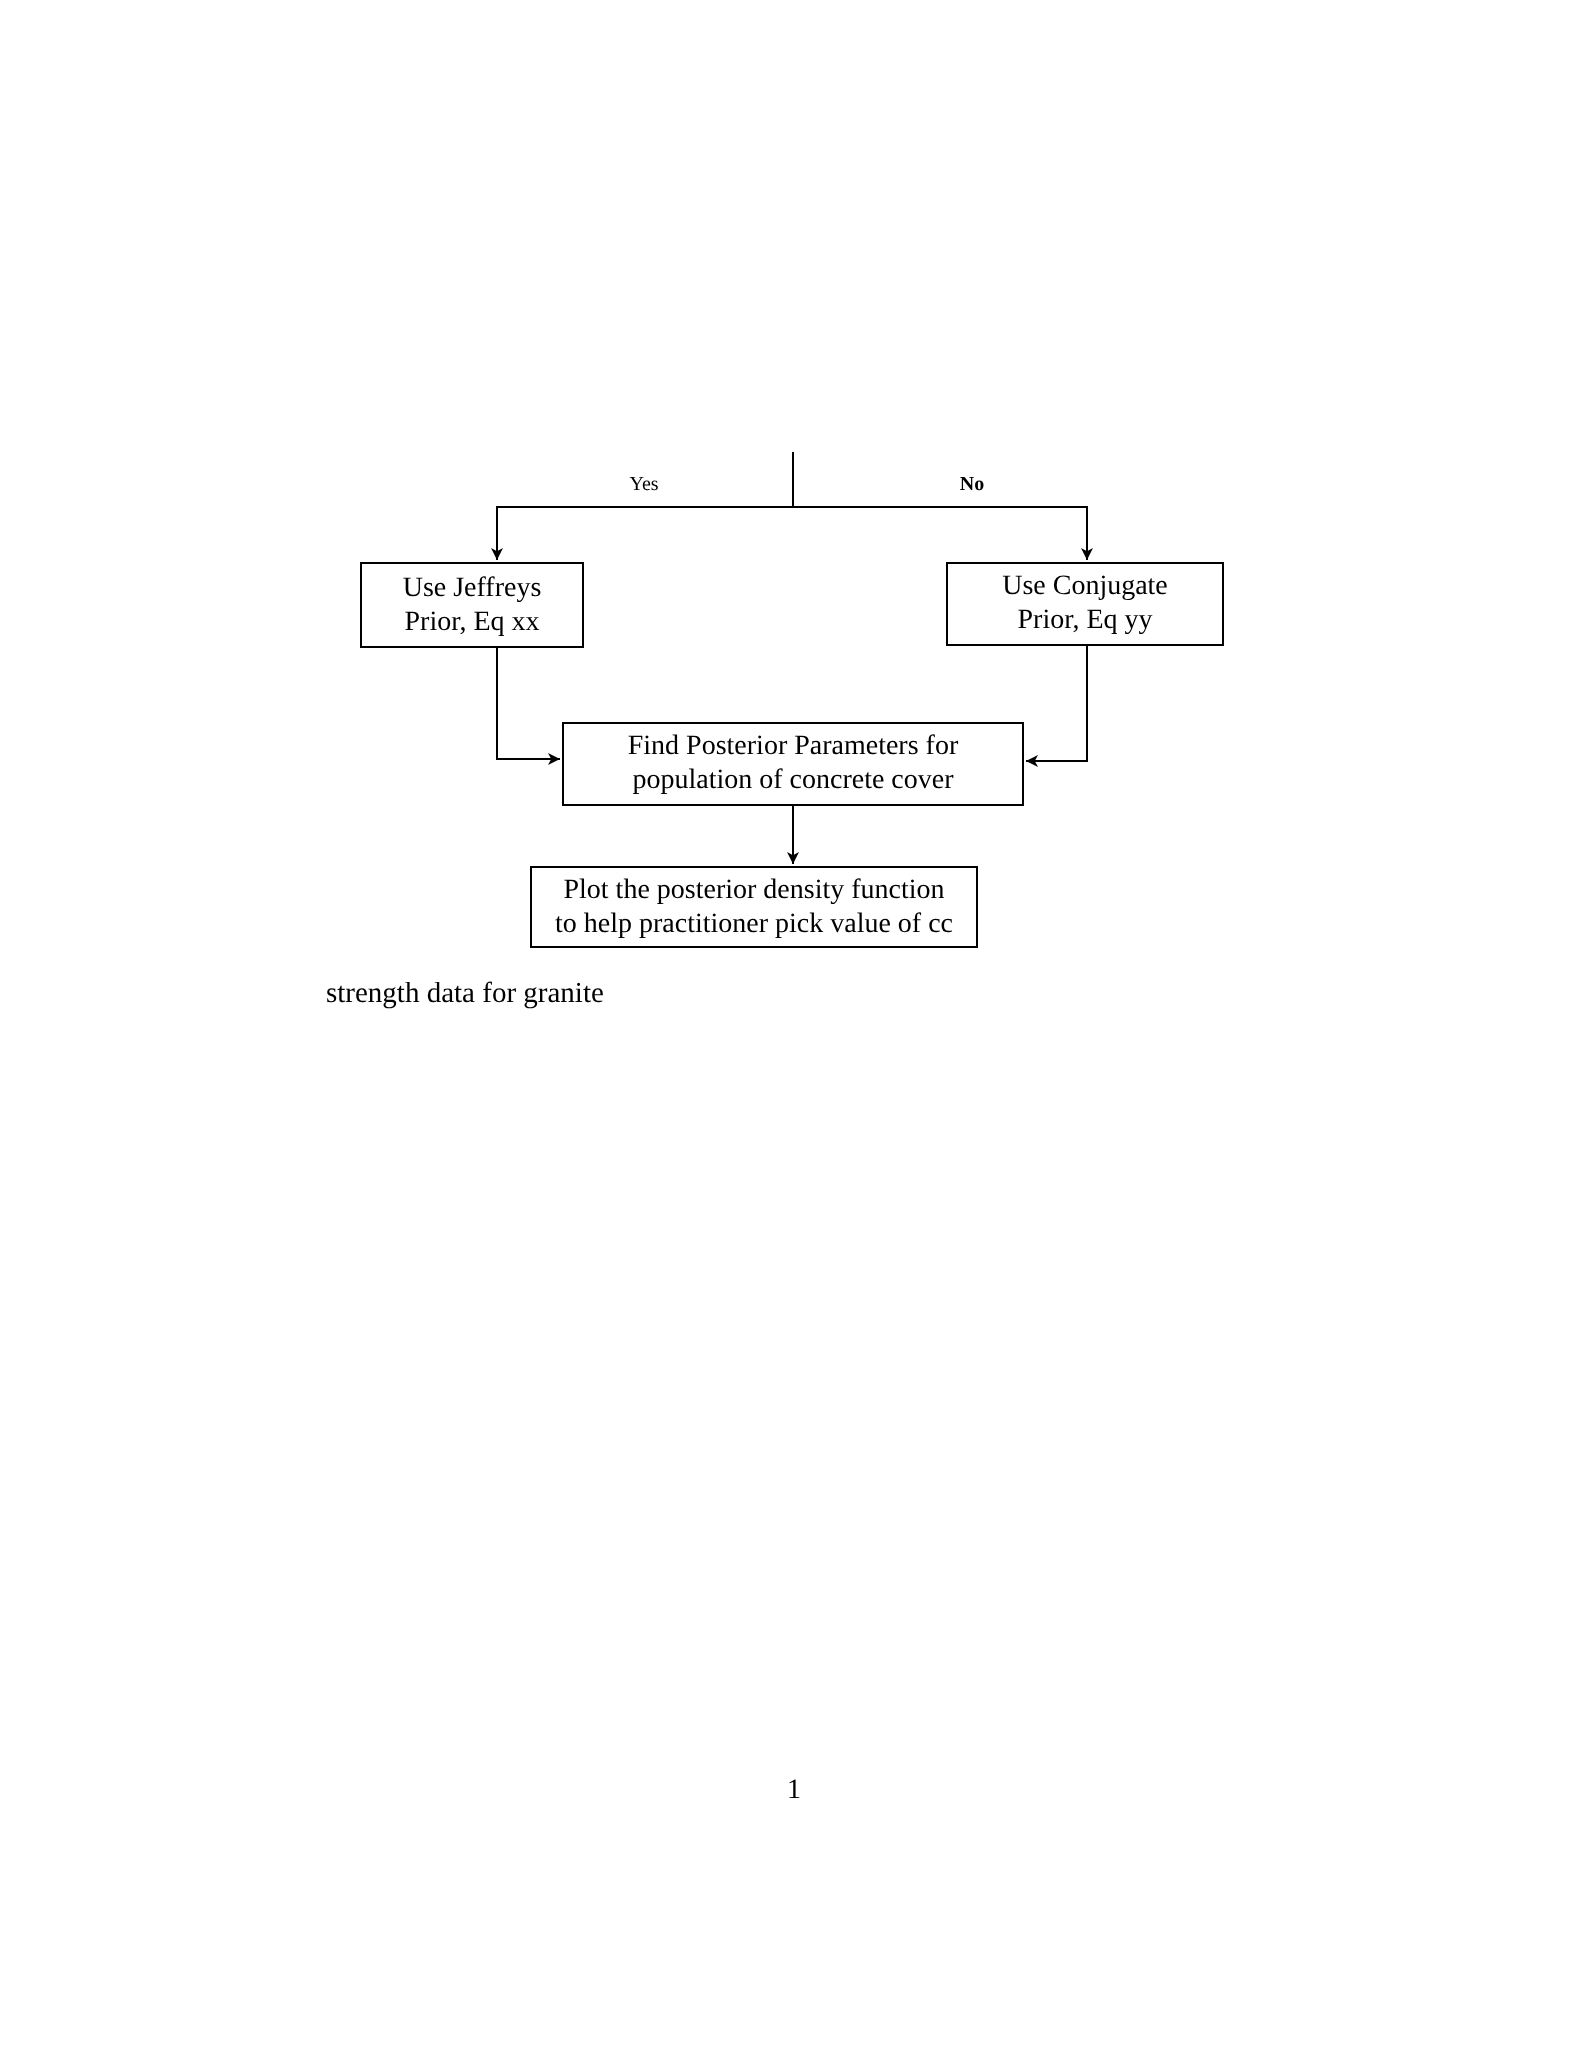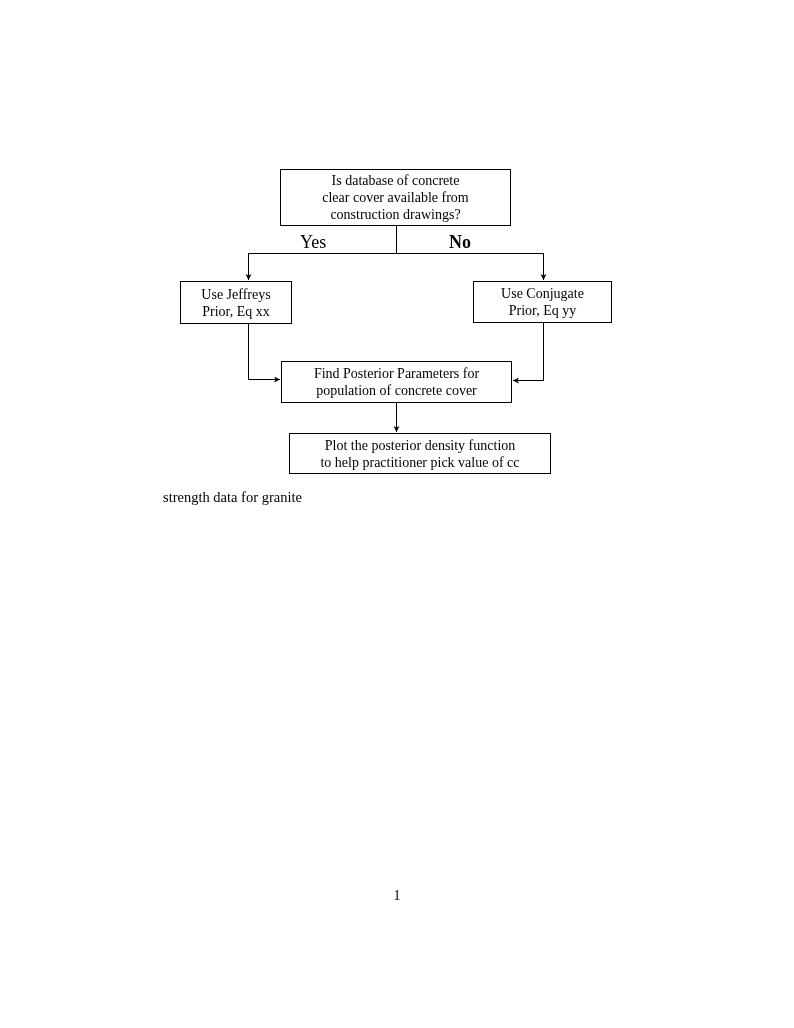--- a/index.html
+++ b/index.html
@@ -35,30 +35,30 @@
     justify-content: center;
     text-align: center;
     font-size: 14px;
     line-height: 17px;
     white-space: nowrap;
   }
   .node-decision  { left: 280px; top: 169px; width: 231px; height: 57px; }
   .node-jeffreys  { left: 180px; top: 281px; width: 112px; height: 43px; }
   .node-conjugate { left: 473px; top: 281px; width: 139px; height: 42px; }
   .node-posterior { left: 281px; top: 361px; width: 231px; height: 42px; }
-  .node-plot      { left: 289px; top: 433px; width: 262px; height: 41px; }
+  .node-plot      { left: 265px; top: 433px; width: 224px; height: 41px; }
   .edge-label {
     position: absolute;
     width: 44px;
-    text-align: left;
-    font-size: 18px;
+    text-align: center;
+    font-size: 10px;
     line-height: 17px;
   }
   .edge-label-yes { left: 300px; top: 234px; }
-  .edge-label-no  { left: 449px; top: 234px; font-weight: bold; }
+  .edge-label-no  { left: 464px; top: 234px; font-weight: bold; }
   .figure-caption {
     position: absolute;
     left: 163px;
     top: 489px;
     width: 468px;
     font-size: 14.5px;
     line-height: 16.8px;
   }
   .caption-line-justified {
     text-align: justify;
@@ -99,25 +99,20 @@
     <line x1="248.5" y1="253.5" x2="543.5" y2="253.5" stroke="#000000" stroke-width="1"></line>
     <line x1="248.5" y1="253" x2="248.5" y2="280" stroke="#000000" stroke-width="1" marker-end="url(#arrow)"></line>
     <line x1="543.5" y1="253" x2="543.5" y2="280" stroke="#000000" stroke-width="1" marker-end="url(#arrow)"></line>
     <line x1="248.5" y1="324" x2="248.5" y2="380" stroke="#000000" stroke-width="1"></line>
     <line x1="248" y1="379.5" x2="280" y2="379.5" stroke="#000000" stroke-width="1" marker-end="url(#arrow)"></line>
     <line x1="543.5" y1="323" x2="543.5" y2="381" stroke="#000000" stroke-width="1"></line>
     <line x1="544" y1="380.5" x2="513" y2="380.5" stroke="#000000" stroke-width="1" marker-end="url(#arrow)"></line>
     <line x1="396.5" y1="403" x2="396.5" y2="432" stroke="#000000" stroke-width="1" marker-end="url(#arrow)"></line>
   </svg>
 
-  <div class="node node-decision">
-    <div>Is database of concrete</div>
-    <div>clear cover available from</div>
-    <div>construction drawings?</div>
-  </div>
 
   <div class="edge-label edge-label-yes">Yes</div>
   <div class="edge-label edge-label-no">No</div>
 
   <div class="node node-jeffreys">
     <div>Use Jeffreys</div>
     <div>Prior, Eq xx</div>
   </div>
 
   <div class="node node-posterior">

